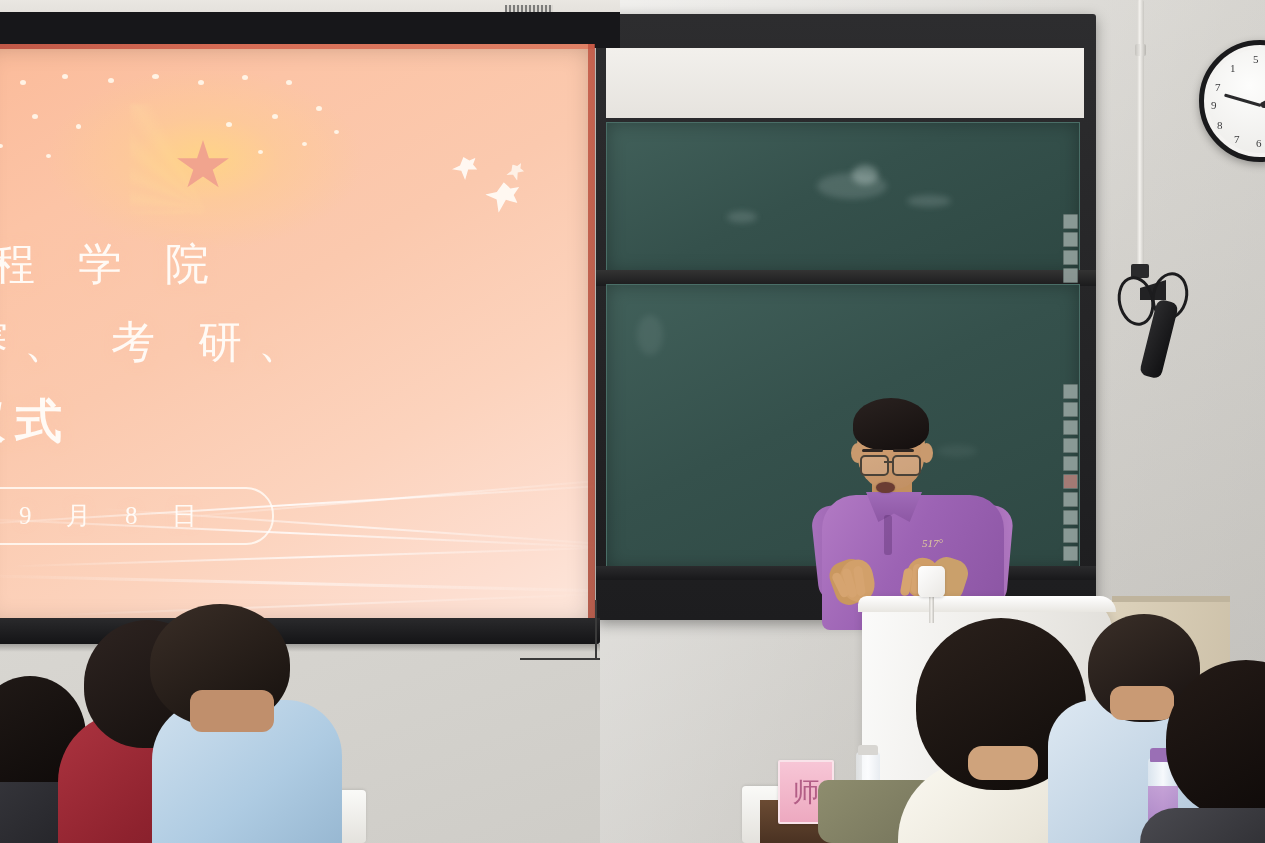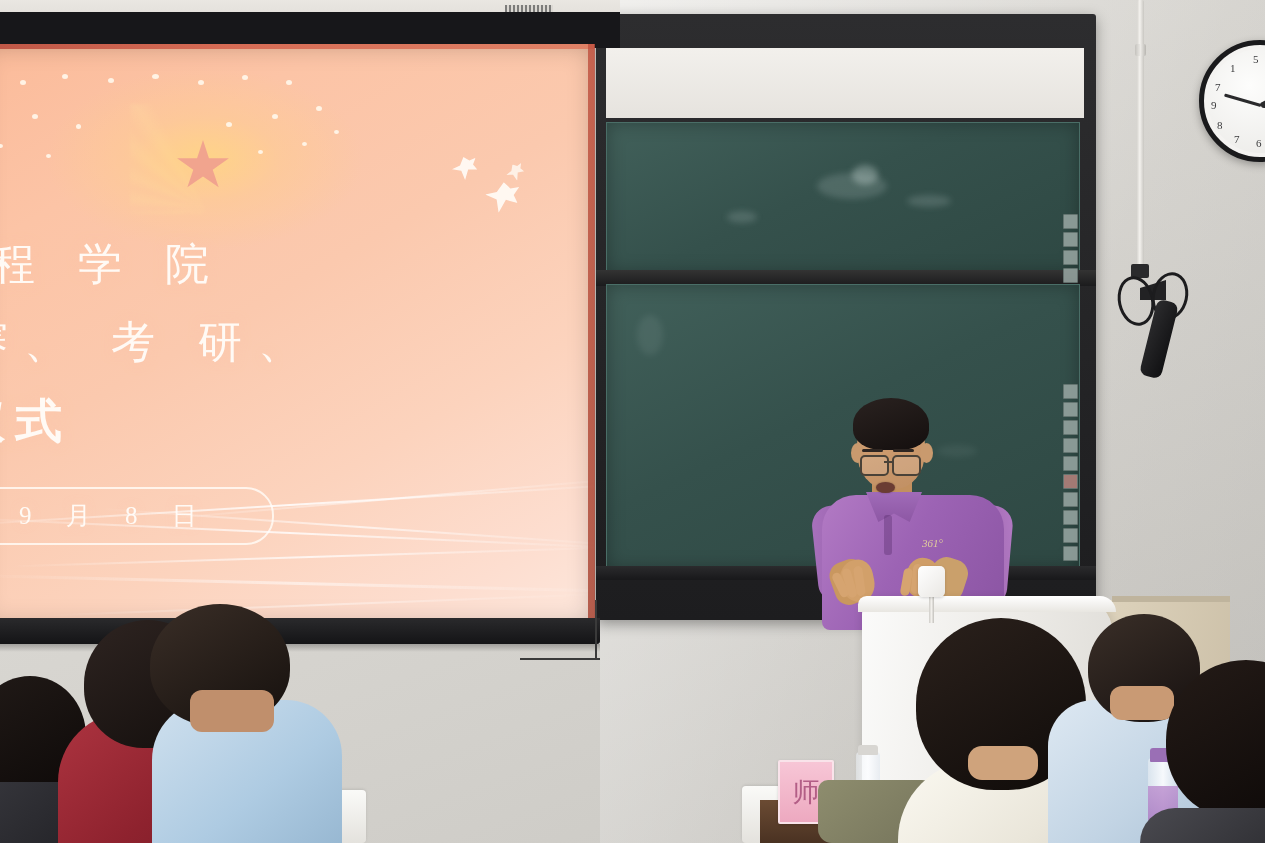--- a/index.html
+++ b/index.html
@@ -310,21 +310,21 @@
   <div class="wood-panel-edge"></div>
   <div class="wood-hook"></div>
 
   <div class="person">
     <div class="sp-sleeve-l"></div>
     <div class="sp-sleeve-r"></div>
     <div class="sp-neck"></div>
     <div class="sp-torso"></div>
     <div class="sp-collar"></div>
     <div class="sp-placket"></div>
-    <div class="sp-logo">361°</div>
+    <div class="sp-logo">517°</div>
 
     <div class="sp-head"></div>
     <div class="sp-hair"></div>
     <div class="sp-ear" style="left:851px;top:443px;"></div>
     <div class="sp-ear" style="left:920px;top:443px;"></div>
     <div class="sp-brow" style="left:862px;top:449px;"></div>
     <div class="sp-brow" style="left:893px;top:449px;"></div>
     <div class="sp-glass" style="left:860px;top:455px;"></div>
     <div class="sp-glass" style="left:892px;top:455px;"></div>
     <div class="sp-glass-bridge"></div>

